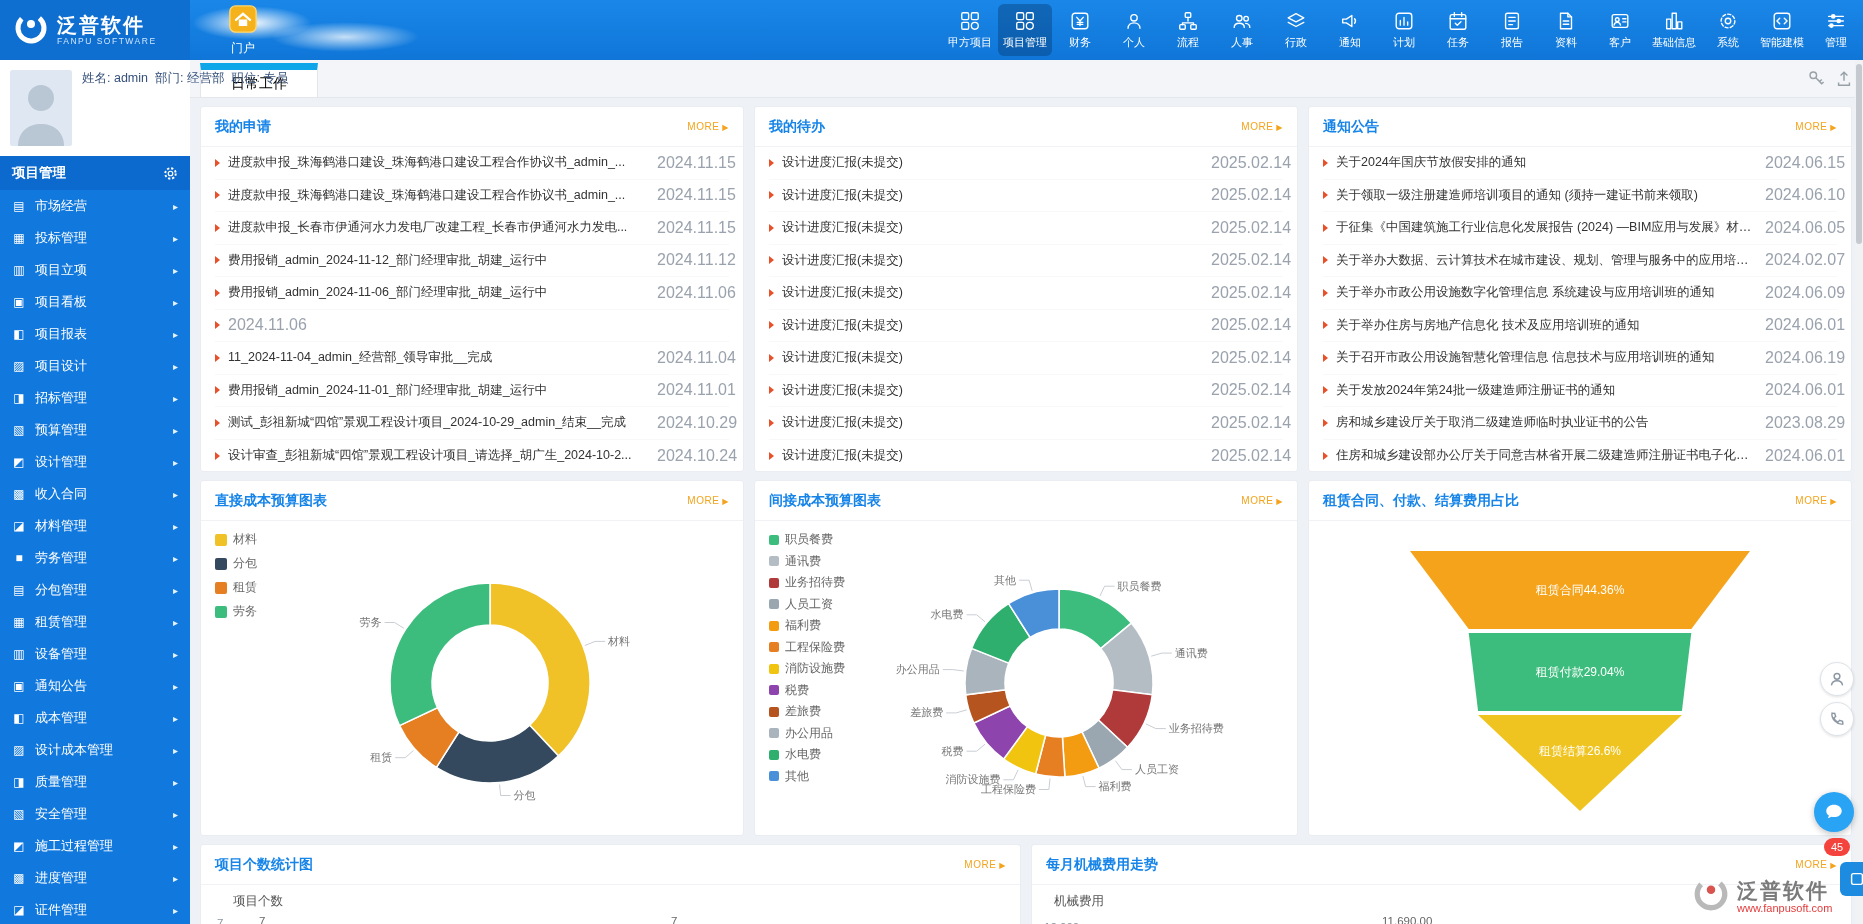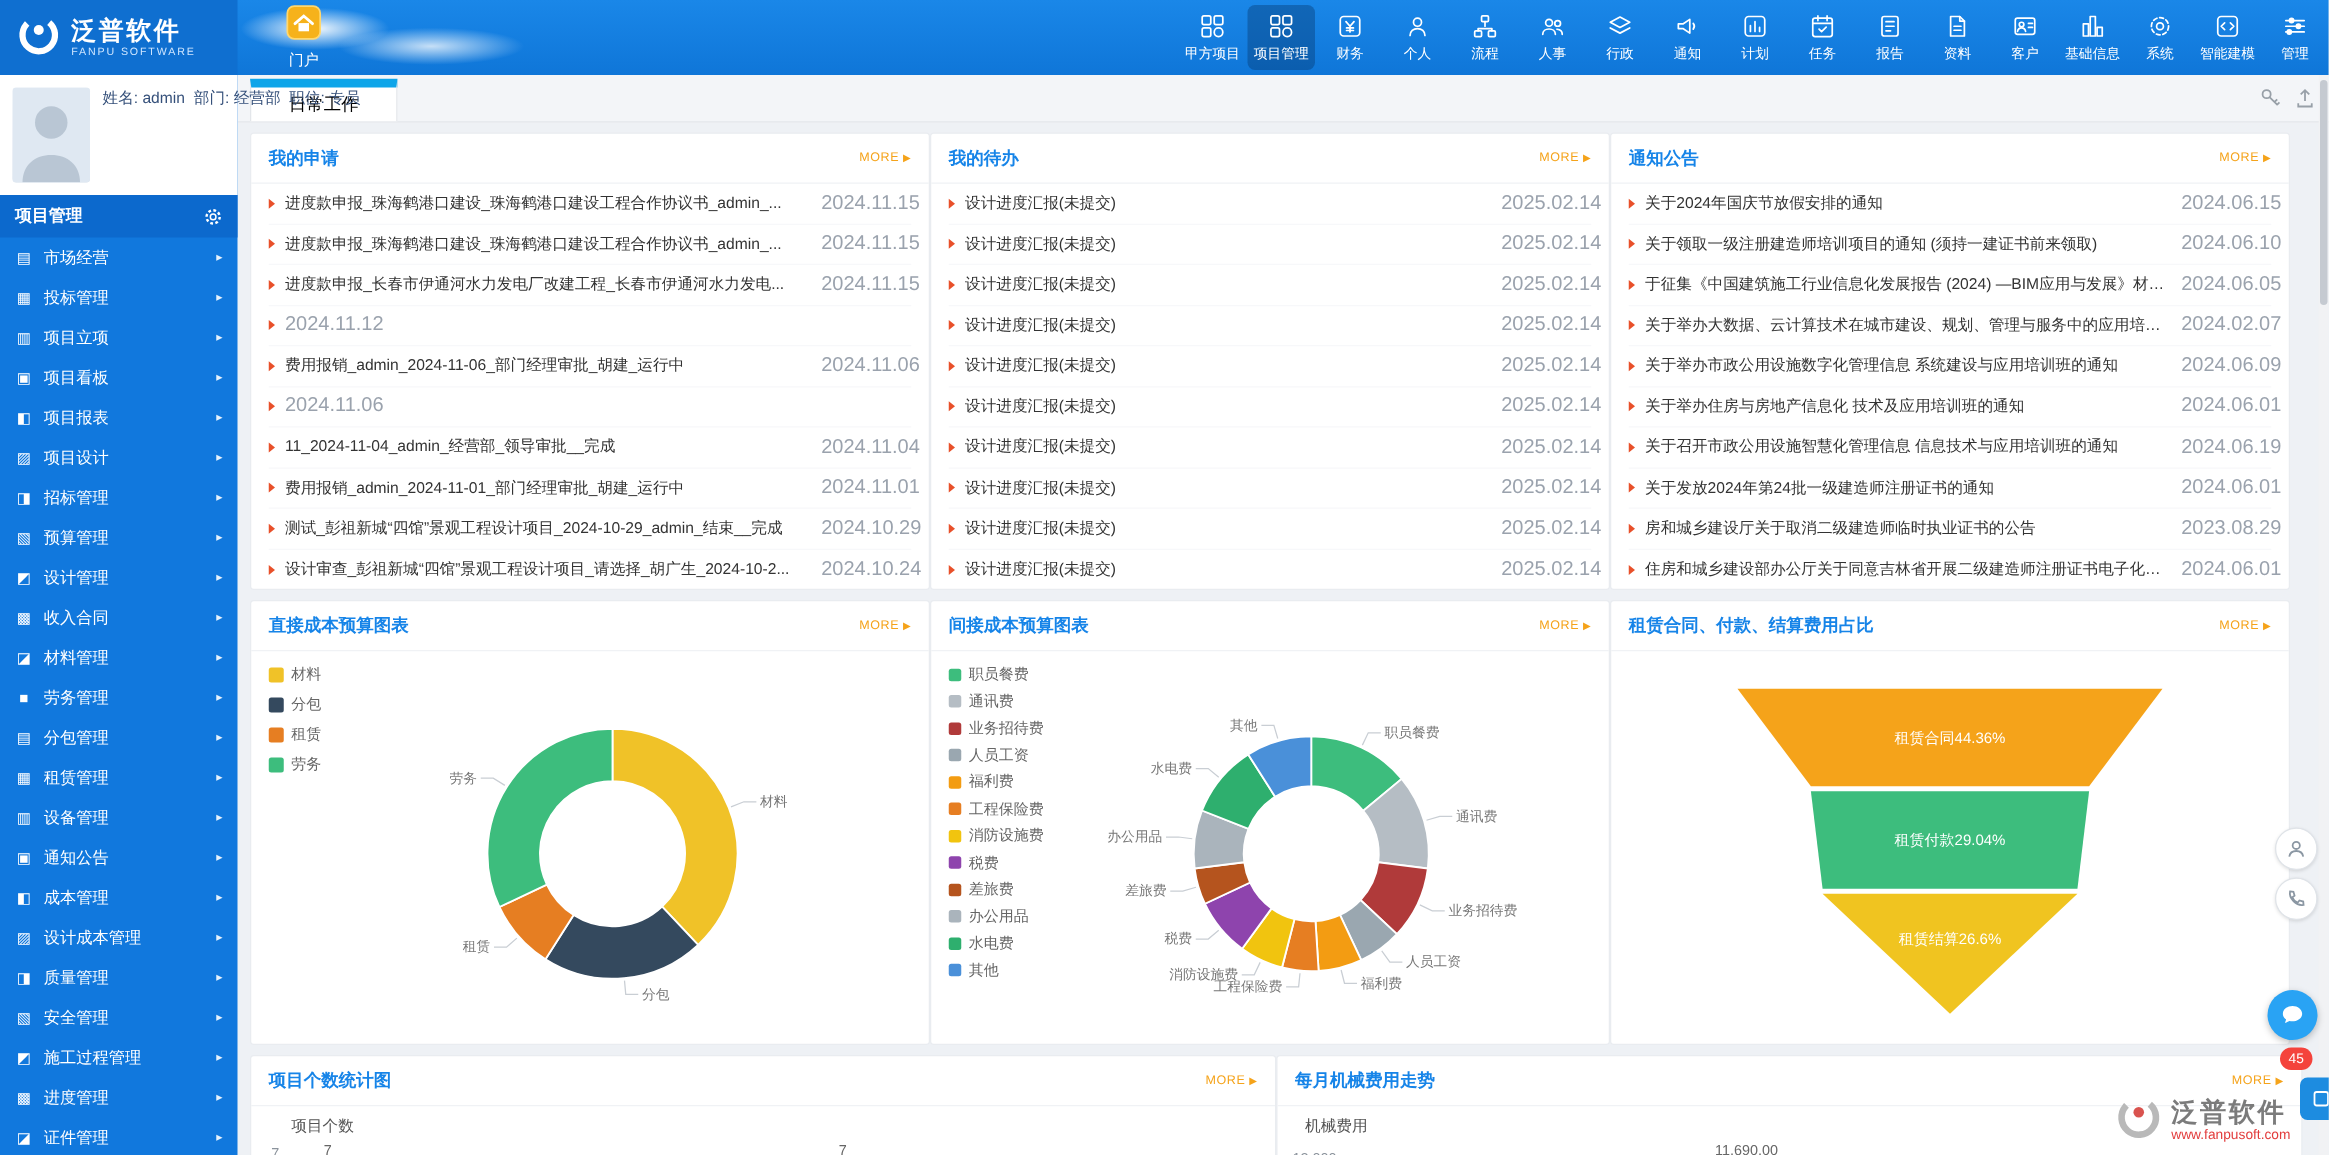--- a/index.html
+++ b/index.html
@@ -41,21 +41,21 @@
 
   
   .main{position:absolute;left:190px;top:60px;width:1673px;height:864px;}
   .tabbar{height:38px;background:#f3f5f8;border-bottom:1px solid #e3e6ea;display:flex;align-items:flex-end;padding-left:10px;position:relative;}
   .tab{width:118px;height:34px;background:#fff;border:1px solid #e3e6ea;border-bottom:none;border-top:7px solid #0ea5e9;
     display:flex;align-items:center;justify-content:center;font-size:14px;color:#000000;cursor:pointer;}
   .tab-tools{position:absolute;right:10px;top:9px;display:flex;gap:10px;}
   .tab-tools span{cursor:pointer;display:flex;}
 
   .content{padding:8px 10px;display:flex;flex-direction:column;gap:8px;}
-  .row{display:flex;gap:0;}
+  .row{display:flex;gap:10px;}
   .panel{background:#fff;border:1px solid #e9ecf0;border-radius:3px;flex:none;}
   .p3{width:544px;height:366px;}
   .p3c{width:544px;height:356px;}
   .half{width:821px;height:160px;}
   .phead{height:40px;display:flex;align-items:center;justify-content:space-between;padding:0 14px;border-bottom:1px solid #f0f2f5;}
   .ptitle{font-size:14px;font-weight:bold;color:#1684e8;}
   .more{font-size:10px;color:#f5a31a;letter-spacing:.5px;cursor:pointer;display:flex;align-items:center;gap:3px;text-decoration:none;}
   .more-arrow::after{content:"▶";font-size:8px;color:#f5a31a;}
   .plist{list-style:none;padding:0 14px;}
   .lrow{height:32.5px;display:flex;align-items:center;gap:8px;border-bottom:1px solid #f7f8fa;cursor:pointer;}
@@ -474,20 +474,21 @@
               <span class="ltxt">进度款申报_珠海鹤港口建设_珠海鹤港口建设工程合作协议书_admin_...</span>
               <span class="ldate">2024.11.15</span>
             </li>
             <li class="lrow">
               <span class="bullet"></span>
               <span class="ltxt">进度款申报_长春市伊通河水力发电厂改建工程_长春市伊通河水力发电...</span>
               <span class="ldate">2024.11.15</span>
             </li>
             <li class="lrow">
               <span class="bullet"></span>
+              <span class="ltxt">费用报销_admin_2024-11-12_部门经理审批_胡建_运行中</span>
               <span class="ldate">2024.11.12</span>
             </li>
             <li class="lrow">
               <span class="bullet"></span>
               <span class="ltxt">费用报销_admin_2024-11-06_部门经理审批_胡建_运行中</span>
               <span class="ldate">2024.11.06</span>
             </li>
             <li class="lrow">
               <span class="bullet"></span>
               <span class="ldate">2024.11.06</span>

